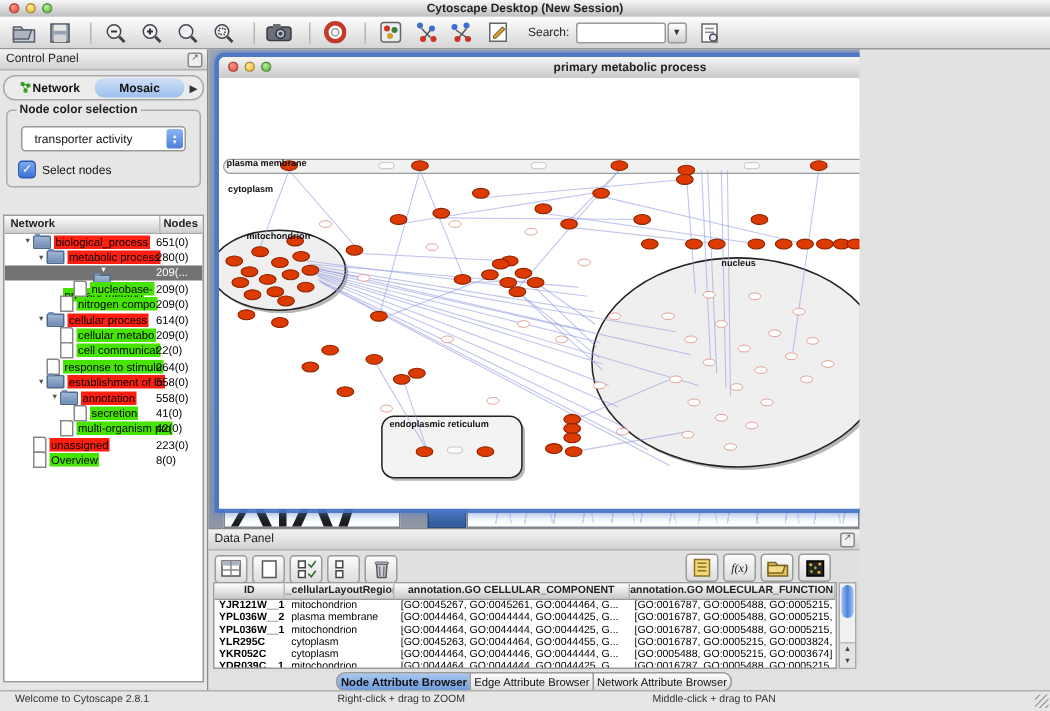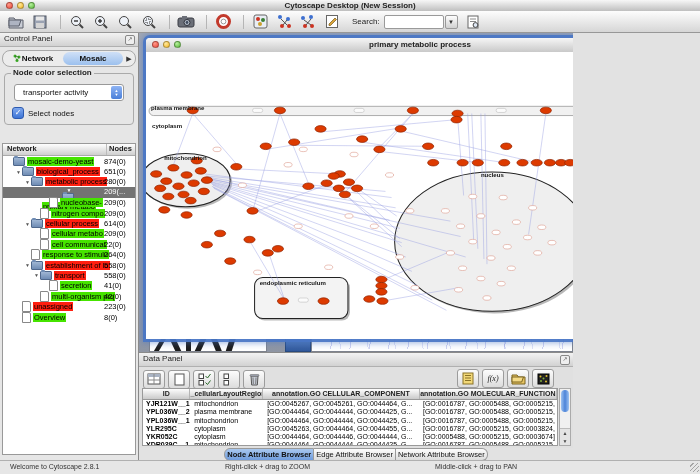--- a/index.html
+++ b/index.html
@@ -273,27 +273,20 @@
           <span>Select nodes</span>
         </div>
       </div>
       <div class="tree-wrap">
         <div class="tree-header">
           <div class="c1">Network</div>
           <div class="c2">Nodes</div>
         </div>
         <div id="tree-list">
             <div class="tree-row">
-              <span class="sp" style="width: 3px;"></span>
-              <span class="tri"></span>
-              <span class="ic-folder"></span>
-              <span class="lbl green">mosaic-demo-yeast</span>
-              <span class="cnt">874(0)</span>
-            </div>
-            <div class="tree-row">
               <span class="sp" style="width: 12px;"></span>
               <span class="tri">▼</span>
               <span class="ic-folder"></span>
               <span class="lbl red">biological_process</span>
               <span class="cnt">651(0)</span>
             </div>
             <div class="tree-row">
               <span class="sp" style="width: 21px;"></span>
               <span class="tri">▼</span>
               <span class="ic-folder"></span>
@@ -353,21 +346,21 @@
               <span class="sp" style="width: 21px;"></span>
               <span class="tri">▼</span>
               <span class="ic-folder"></span>
               <span class="lbl red">establishment of lo</span>
               <span class="cnt">558(0)</span>
             </div>
             <div class="tree-row">
               <span class="sp" style="width: 30px;"></span>
               <span class="tri">▼</span>
               <span class="ic-folder"></span>
-              <span class="lbl red">transport</span>
+              <span class="lbl red">annotation</span>
               <span class="cnt">558(0)</span>
             </div>
             <div class="tree-row">
               <span class="sp" style="width: 39px;"></span>
               <span class="tri"></span>
               <span class="ic-file"></span>
               <span class="lbl green">secretion</span>
               <span class="cnt">41(0)</span>
             </div>
             <div class="tree-row">

